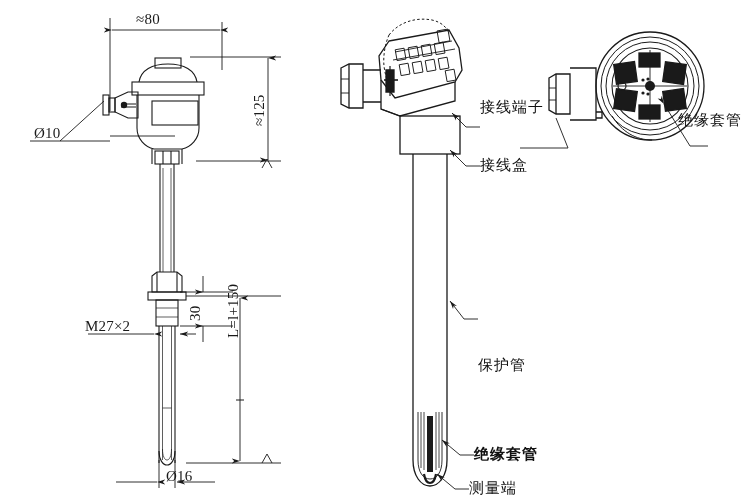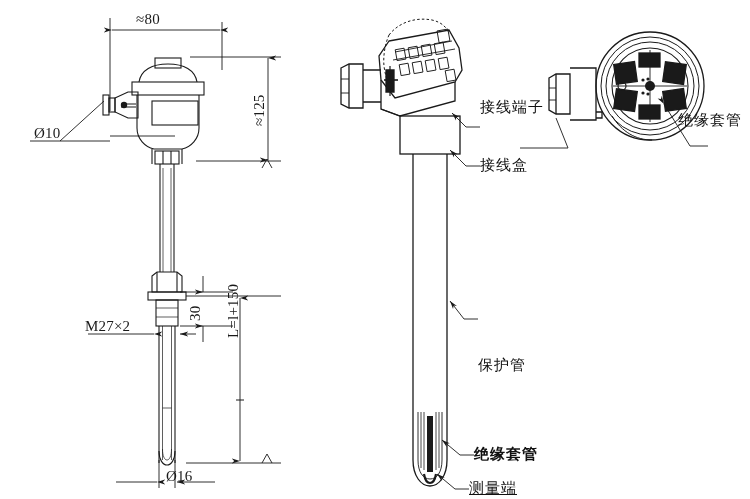--- a/index.html
+++ b/index.html
@@ -327,17 +327,17 @@
   <div class="label dim-text" style="left:122px; top:461px;margin-left:44px;">Ø16</div>
 
   <div class="label cn-text" style="left:480px; top:92px;">接线端子</div>
 
   <div class="label cn-text" style="left:480px; top:150px;">接线盒</div>
 
   <div class="label cn-text" style="left:478px; top:303px;margin-top:47px;">保护管</div>
 
   <div class="label cn-text" style="left:474px; top:439px;font-weight:bold;">绝缘套管</div>
 
-  <div class="label cn-text" style="left:469px; top:473px;text-decoration:underline;">测量端</div>
+  <div class="label cn-text" style="left:469px; top:473px;">测量端</div>
 
   <div class="label cn-text" style="left:678px; top:105px;">绝缘套管</div>
 
 </div>
 
 </body></html>

